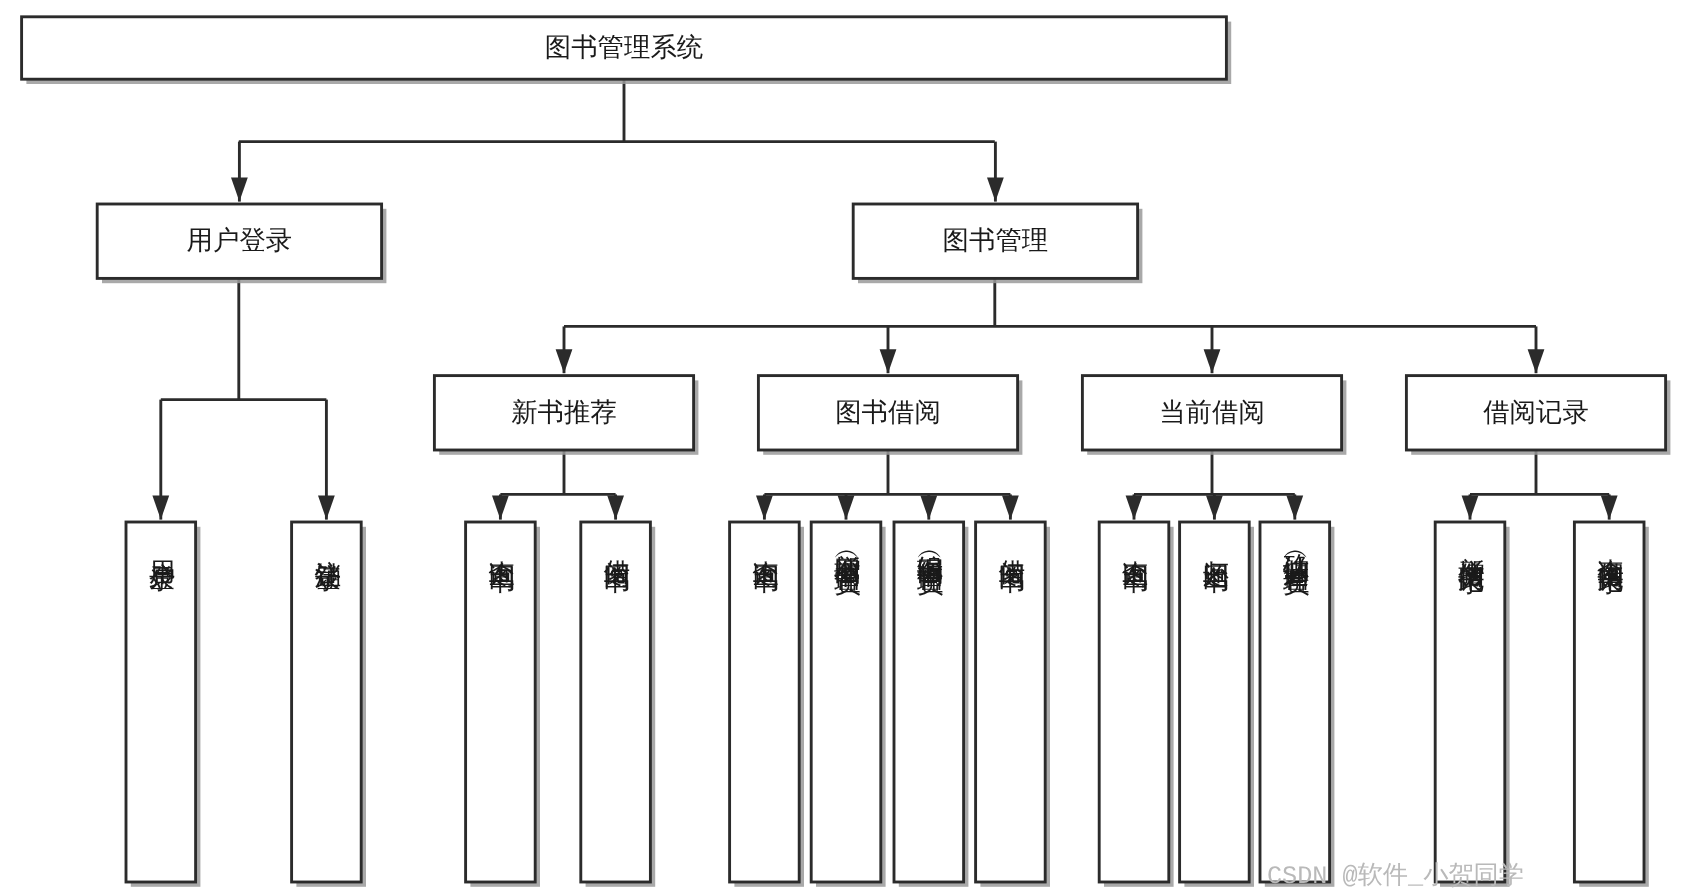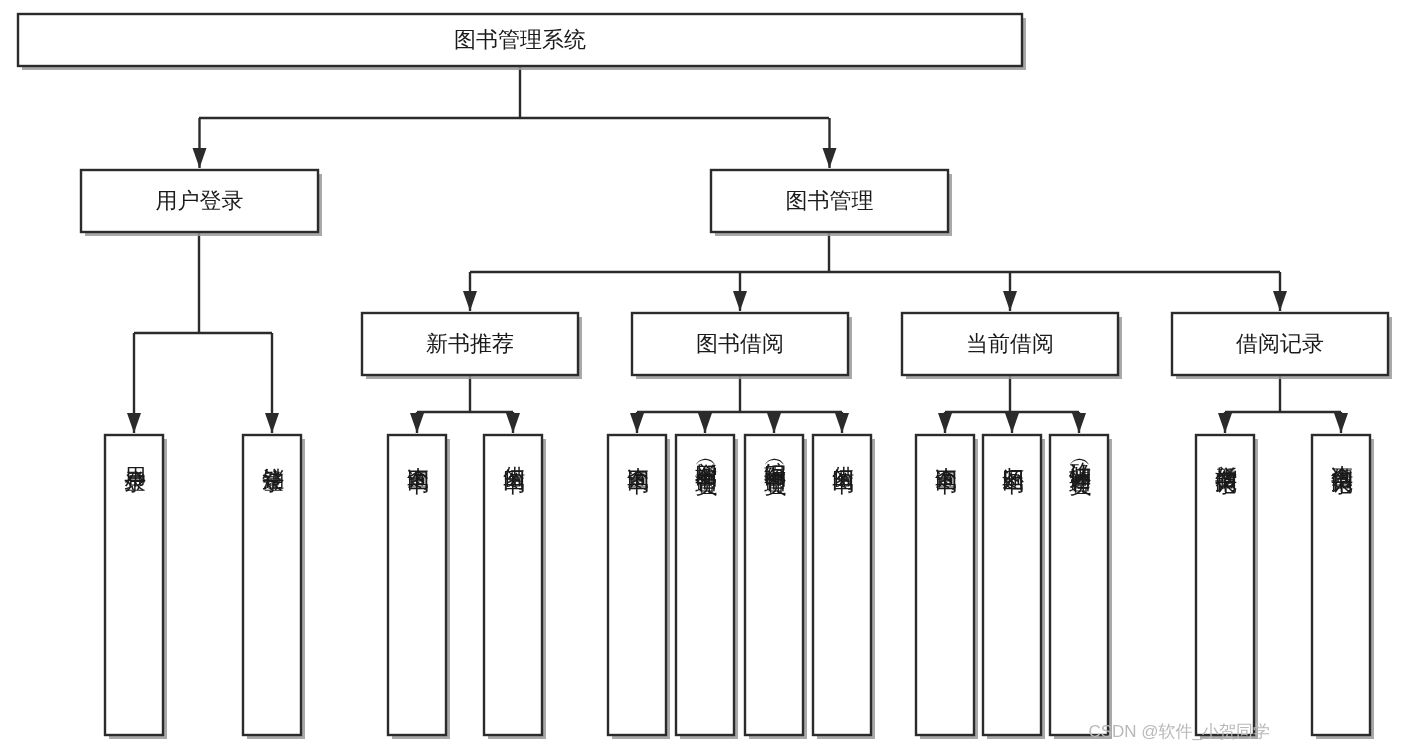--- a/index.html
+++ b/index.html
@@ -58,22 +58,22 @@
   .label-v {
     font-size: 22px;
     writing-mode: vertical-rl;
     text-orientation: upright;
     letter-spacing: 2px;
   }
   .watermark {
     position: absolute;
     right: 8px;
     bottom: 4px;
-    font-family: Liberation Sans, sans-serif;
-    font-size: 17px;
+    font-family: Liberation Mono, monospace;
+    font-size: 21px;
     color: #b9b9b9;
     white-space: nowrap;
     user-select: none;
     pointer-events: none;
   }
 </style>
 </head>
 <body>
 
 <div id="diagram-root">

